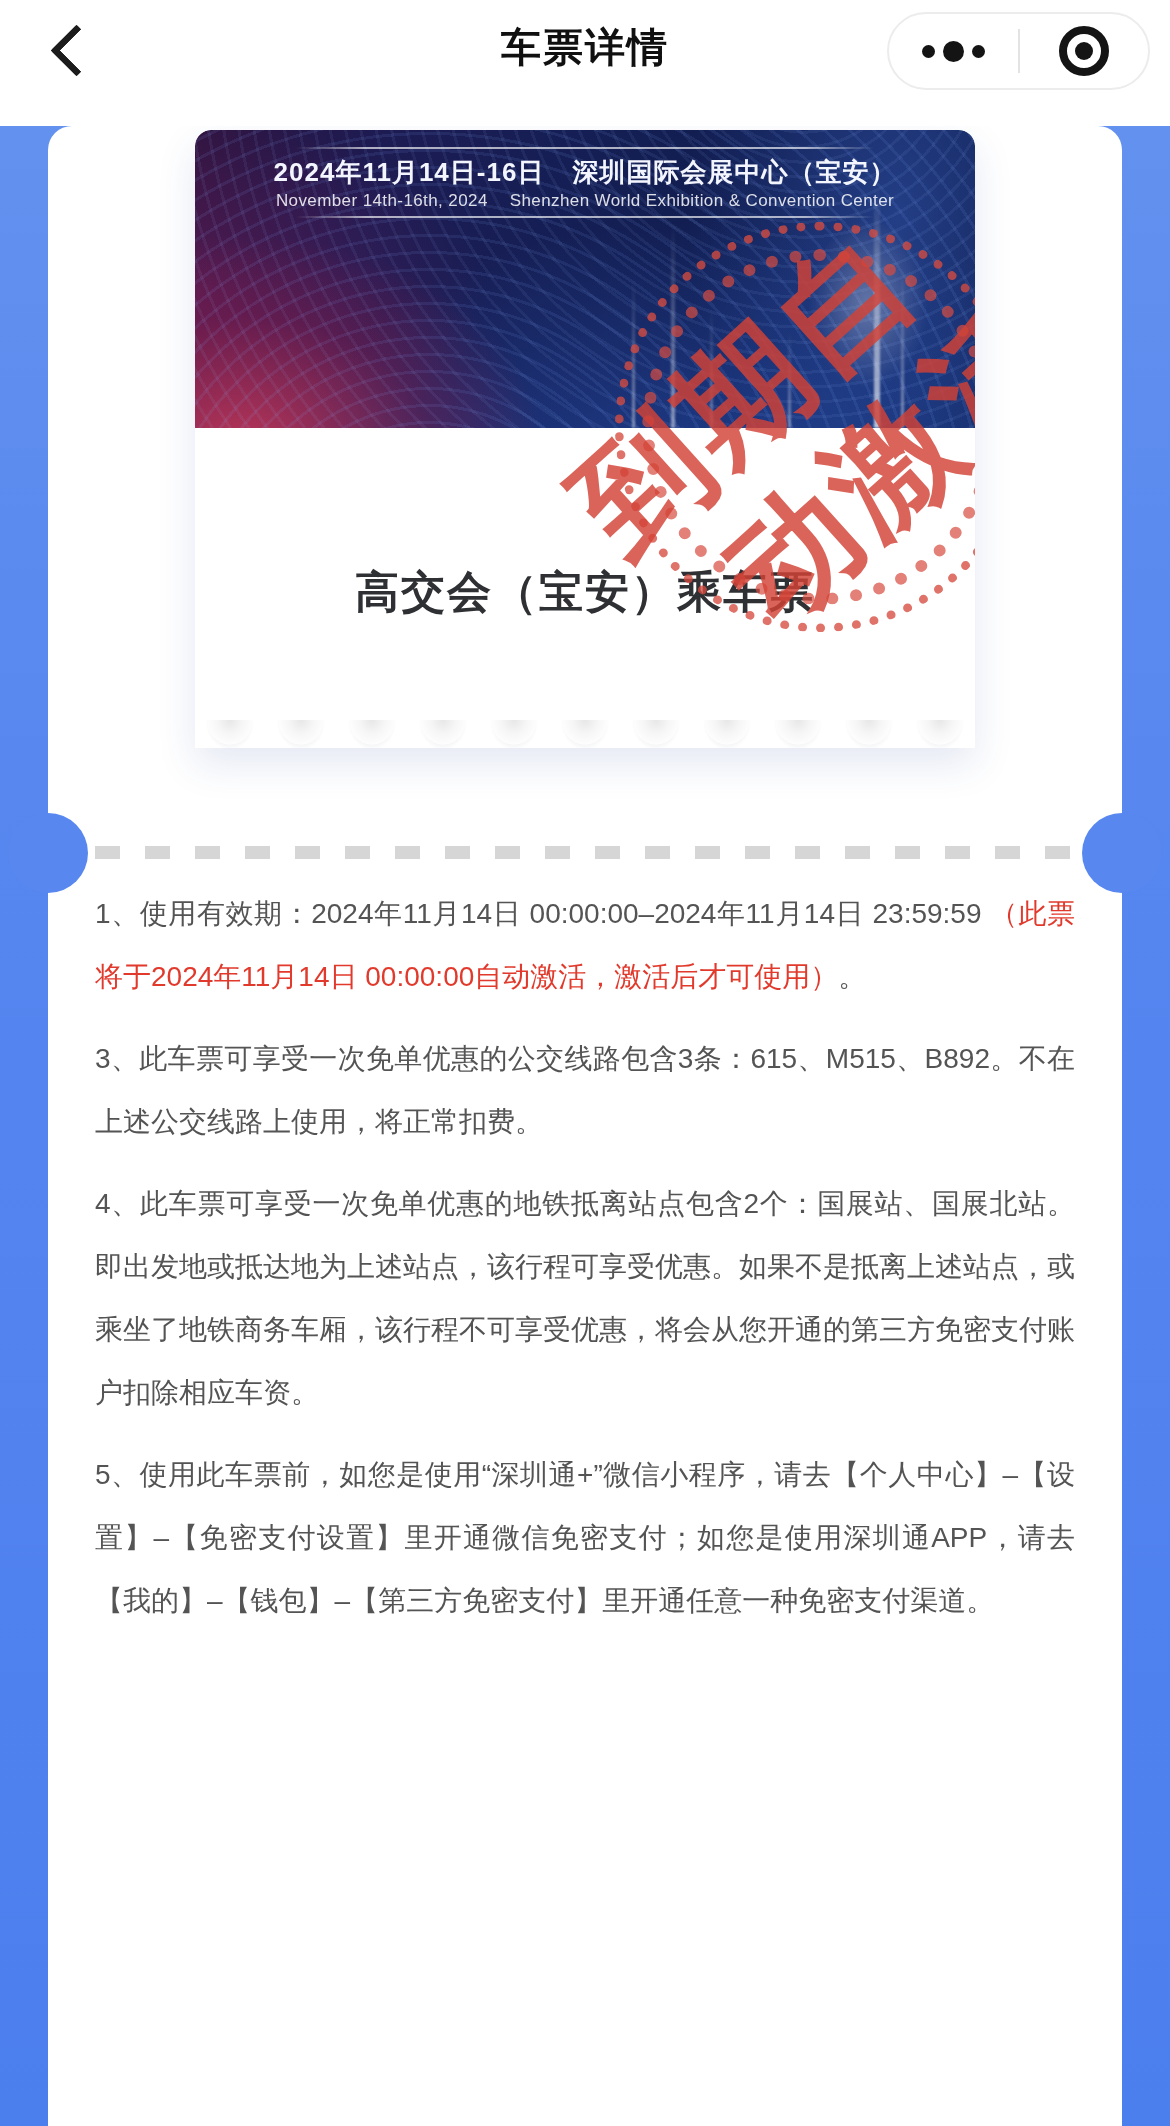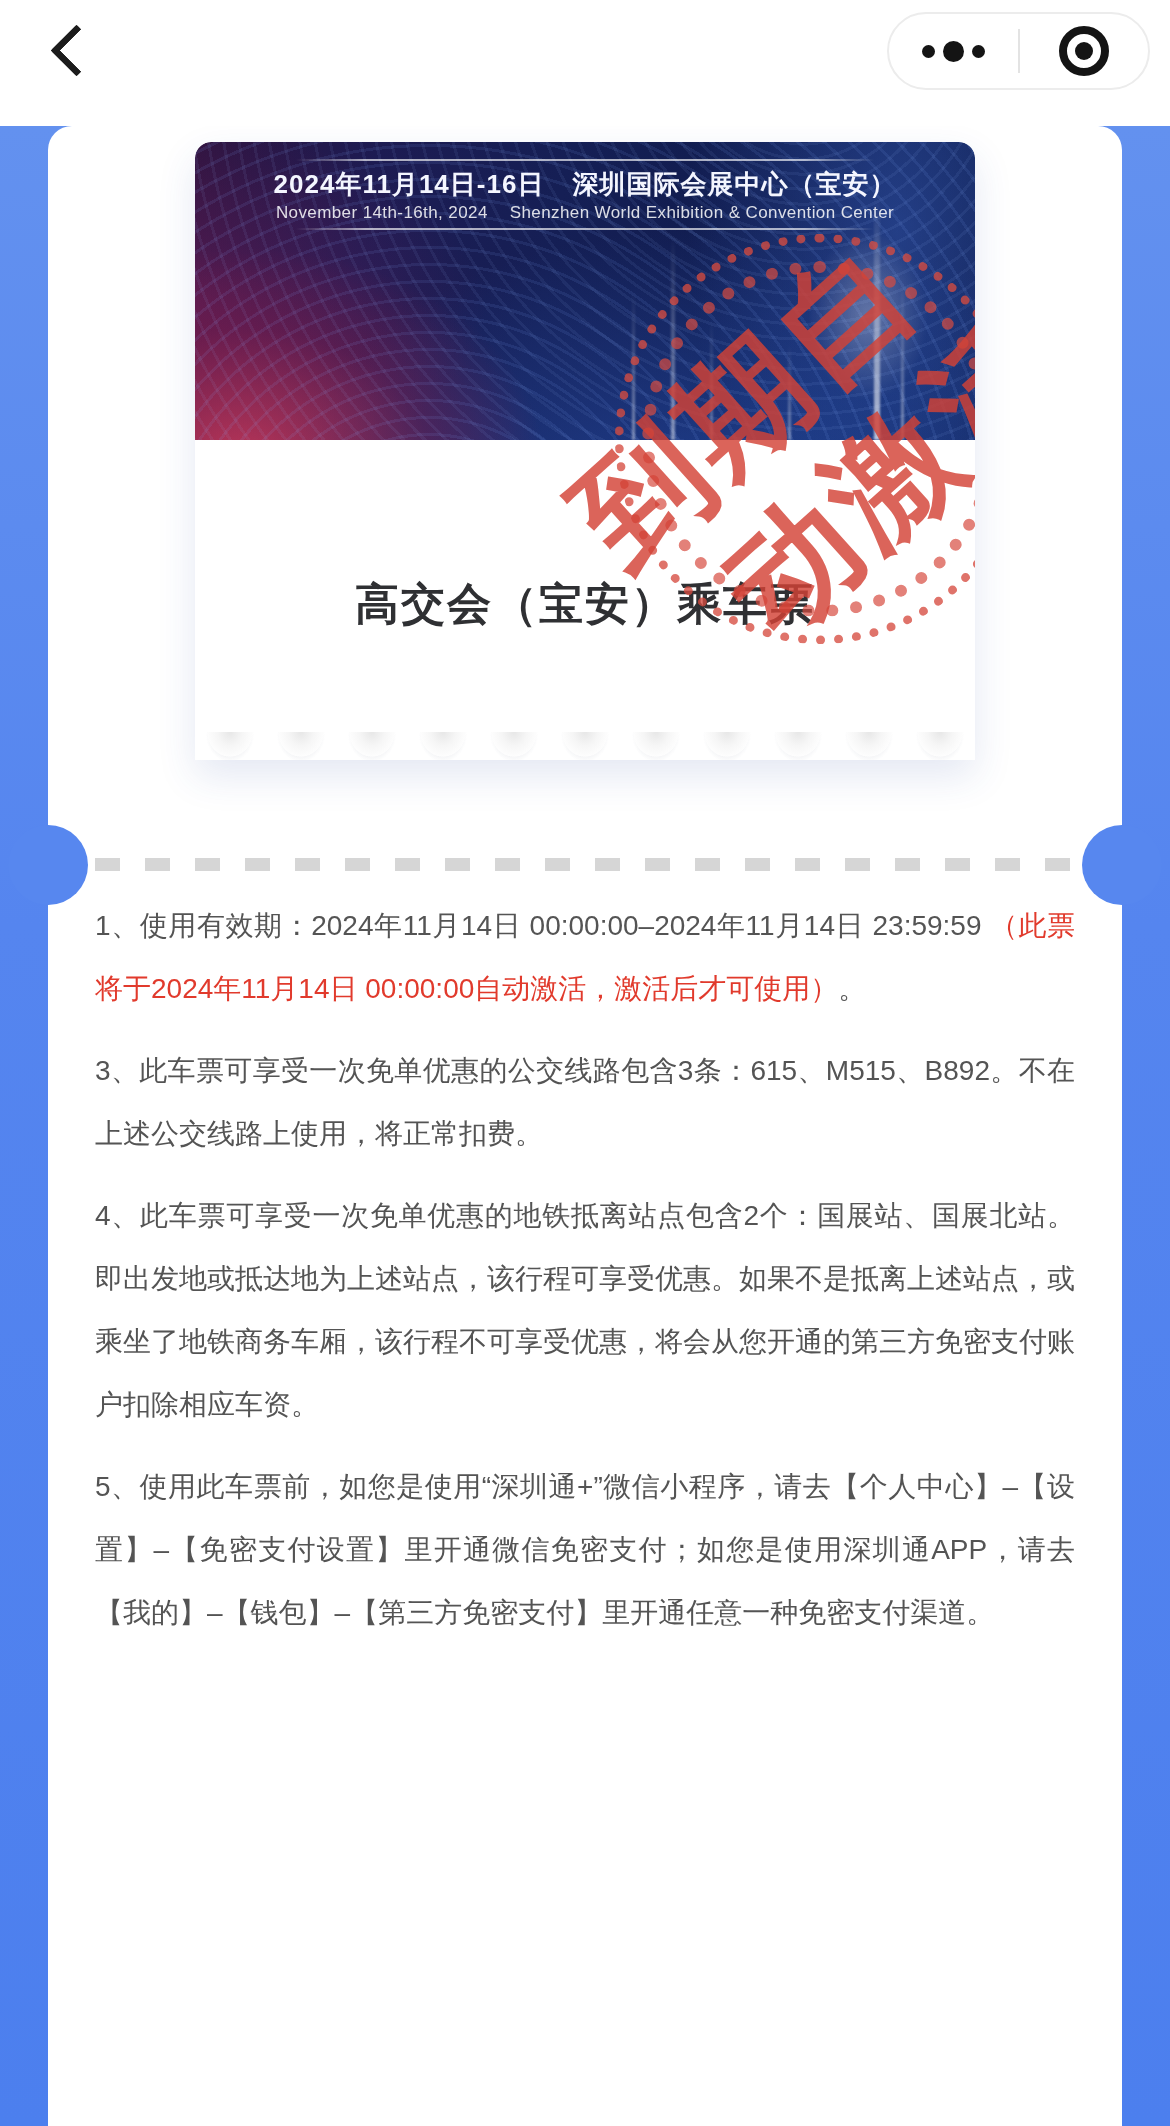--- a/index.html
+++ b/index.html
@@ -40,21 +40,21 @@
     content:"";position:absolute;left:50%;top:50%;width:18px;height:18px;border-radius:50%;
     background:#141414;transform:translate(-50%,-50%);
   }
   
   .panel{
     position:absolute;left:48px;right:48px;top:126px;bottom:0;
     background:#ffffff;border-radius:24px 24px 0 0;z-index:2;
   }
   
   .card{
-    width:780px;margin:16px auto;position:relative;background:#ffffff;
+    width:780px;margin:4px auto;position:relative;background:#ffffff;
     border-radius:16px 16px 0 0;overflow:hidden;
     box-shadow:0 16px 38px rgba(44,76,164,0.13);
   }
   .banner{
     height:298px;position:relative;overflow:hidden;border-radius:16px 16px 0 0;
     background:
       repeating-radial-gradient(circle at 30% 150%, rgba(130,170,255,0.10) 0 3px, transparent 3px 17px),
       repeating-radial-gradient(circle at 78% -30%, rgba(150,185,255,0.08) 0 3px, transparent 3px 15px),
       radial-gradient(420px 300px at 6% 108%, rgba(226,62,92,0.80), rgba(150,30,75,0.38) 45%, transparent 72%),
       radial-gradient(520px 280px at -6% 55%, rgba(120,32,95,0.55), transparent 65%),
@@ -116,20 +116,21 @@
 </style>
 </head>
 <body>
 
 <div class="page-bg"></div>
 
 <div class="header">
   <div class="back-btn">
     <span class="chevron-left"></span>
   </div>
+  <div class="header-title">车票详情</div>
   <div class="capsule">
     <div class="capsule-half">
       <span class="dots">
         <span class="dot-s"></span>
           <span class="dot-l"></span>
           <span class="dot-s"></span>
       </span>
     </div>
     <div class="capsule-divider"></div>
     <div class="capsule-half">

